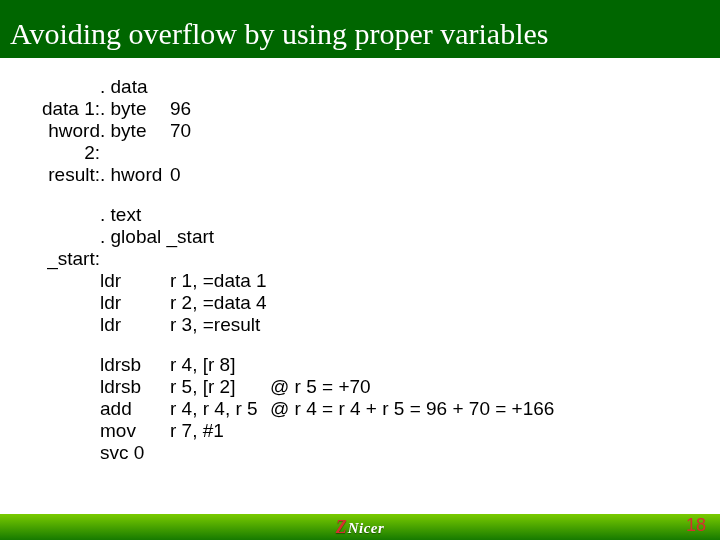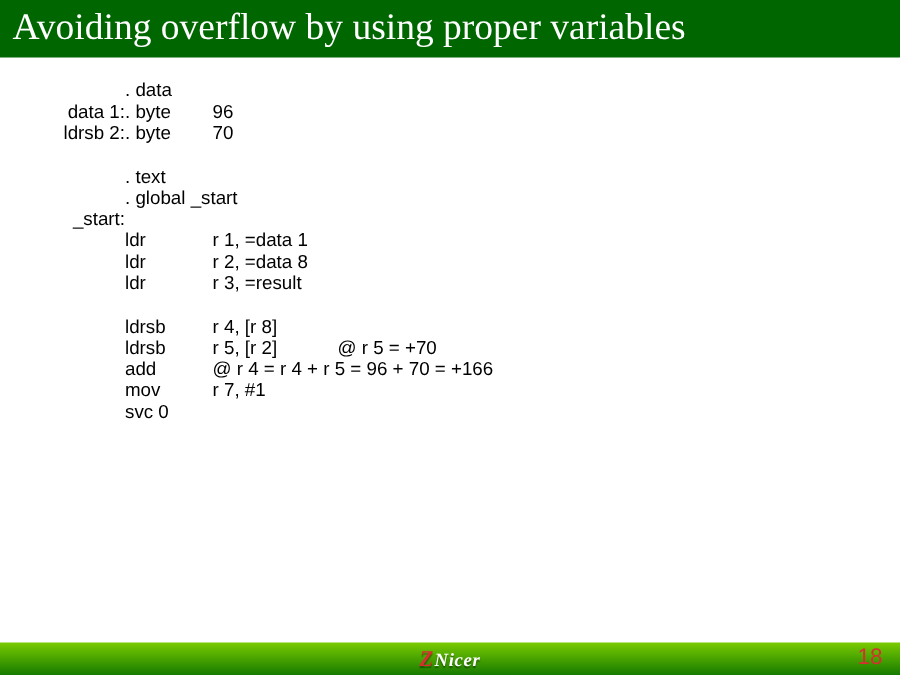--- a/index.html
+++ b/index.html
@@ -1,19 +1,19 @@
 <!DOCTYPE html>
 <html><head>
 <meta charset="utf-8">
 <style>
   * { margin: 0; padding: 0; box-sizing: border-box; }
   html, body { width: 720px; height: 540px; font-family: Arial, Helvetica, sans-serif; background: #fff; overflow: hidden; }
   .slide { width: 720px; height: 540px; position: relative; display: flex; flex-direction: column; }
-  .title-bar { background: #006600; color: #fff; padding: 6px 10px 8px 10px; font-size: 30px; font-family: "Times New Roman", Times, serif; line-height: 1.05; }
-  .content { flex: 1; padding: 18px 0 13px 30px; font-size: 15px; color: #000; border-radius: 17px; }
+  .title-bar { background: #006600; color: #fff; padding: 18px 10px 8px 10px; font-size: 30px; font-family: "Times New Roman", Times, serif; line-height: 1.05; }
+  .content { flex: 1; padding: 18px 0 13px 30px; font-size: 19px; color: #000; border-radius: 17px; }
   .row { display: flex; }
   .col-label { width: 70px; text-align: right; }
   .col-op { width: 70px; }
   .col-args { width: 100px; }
   .col-cmt { flex: 1; }
   .block-gap { height: 18px; }
   .footer { position: absolute; left: 0; right: 0; bottom: 0; height: 26px; background: linear-gradient(#7acb00, #167a00); display: flex; align-items: center; justify-content: center; }
   .logo { display: flex; align-items: baseline; font-family: "Times New Roman", serif; font-style: italic; font-weight: bold; text-shadow: 0 1px 1px rgba(0,0,0,.4); }
   .logo .z { color: #d62f2f; font-size: 18px; }
   .logo .nicer { color: #fff; font-size: 15px; margin-left: 1px; letter-spacing: .5px; }
@@ -30,23 +30,28 @@
     <div class="row">
       <div class="col-label"></div>
       <div class="col-op">. data</div>
     </div>
     <div class="row">
       <div class="col-label">data 1:</div>
       <div class="col-op">. byte</div>
       <div class="col-args">96</div>
     </div>
     <div class="row">
-      <div class="col-label">ldrsb 2:</div>
+      <div class="col-label">hword 2:</div>
       <div class="col-op">. byte</div>
       <div class="col-args">70</div>
+    </div>
+    <div class="row">
+      <div class="col-label">result:</div>
+      <div class="col-op">. hword</div>
+      <div class="col-args">0</div>
     </div>
 
     <div class="block-gap"></div>
 
     <div class="row">
       <div class="col-label"></div>
       <div>. text</div>
     </div>
     <div class="row">
       <div class="col-label"></div>
@@ -57,21 +62,21 @@
     </div>
 
     <div class="row">
       <div class="col-label"></div>
       <div class="col-op">ldr</div>
       <div>r 1, =data 1</div>
     </div>
     <div class="row">
       <div class="col-label"></div>
       <div class="col-op">ldr</div>
-      <div>r 2, =data 8</div>
+      <div>r 2, =data 4</div>
     </div>
     <div class="row">
       <div class="col-label"></div>
       <div class="col-op">ldr</div>
       <div>r 3, =result</div>
     </div>
 
     <div class="block-gap"></div>
 
     <div class="row">
@@ -81,20 +86,21 @@
     </div>
     <div class="row">
       <div class="col-label"></div>
       <div class="col-op">ldrsb</div>
       <div class="col-args">r 5, [r 2]</div>
       <div class="col-cmt">@ r 5 = +70</div>
     </div>
     <div class="row">
       <div class="col-label"></div>
       <div class="col-op">add</div>
+      <div class="col-args">r 4, r 4, r 5</div>
       <div class="col-cmt">@ r 4 = r 4 + r 5 = 96 + 70 = +166</div>
     </div>
     <div class="row">
       <div class="col-label"></div>
       <div class="col-op">mov</div>
       <div class="col-args">r 7, #1</div>
     </div>
     <div class="row">
       <div class="col-label"></div>
       <div class="col-op">svc 0</div>

